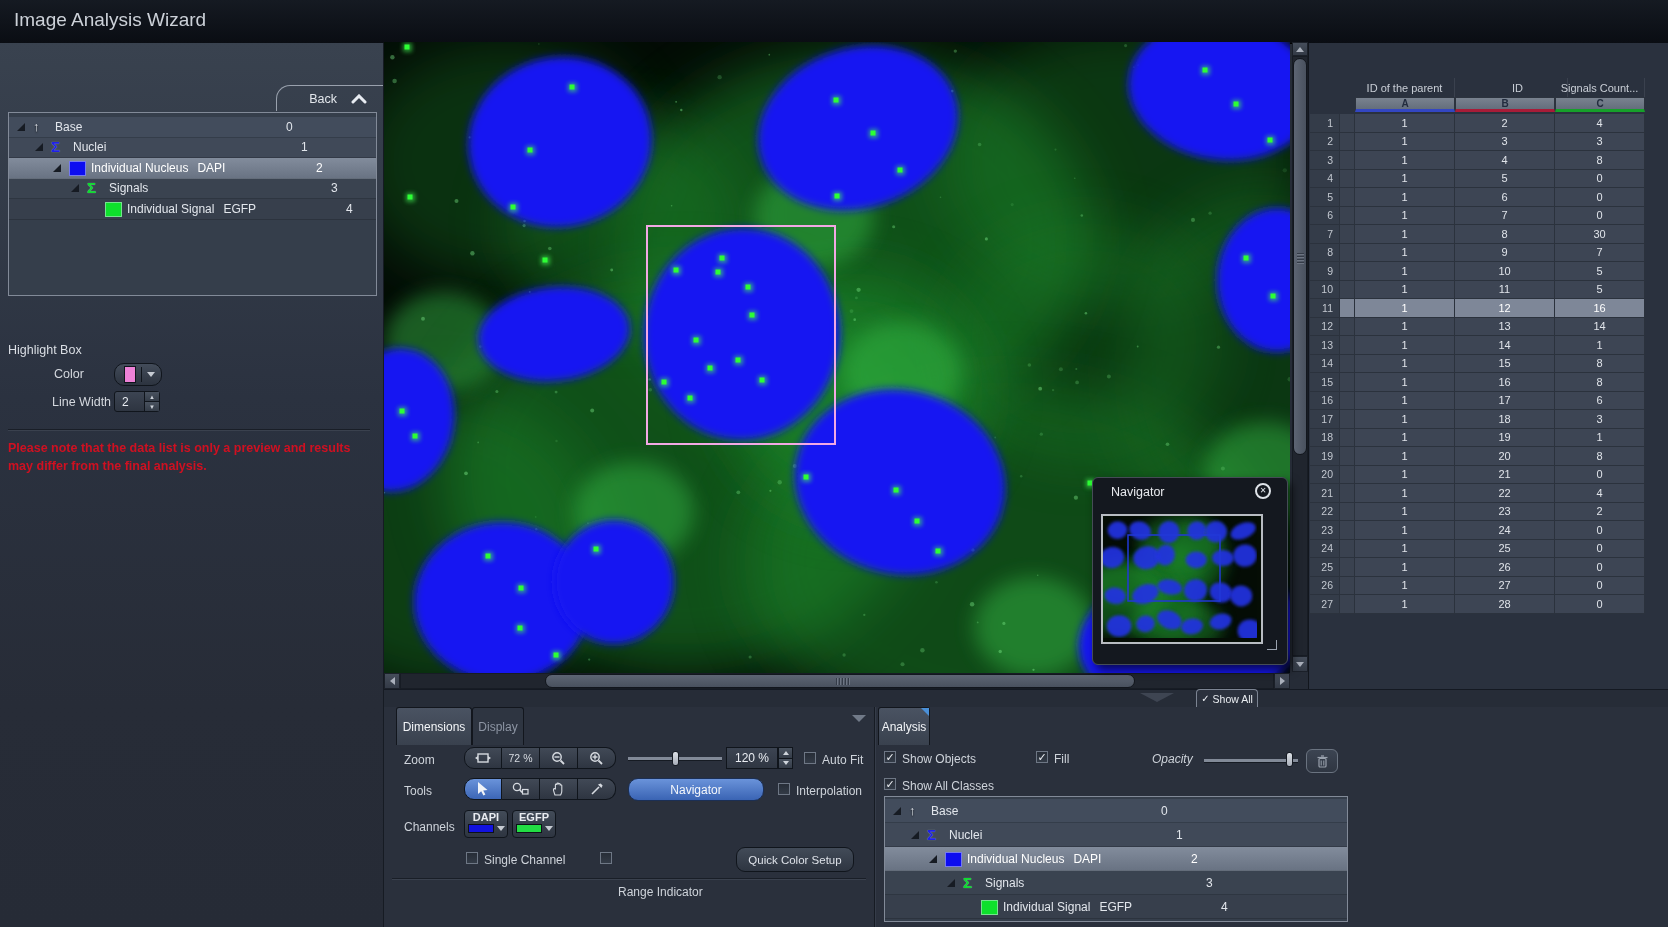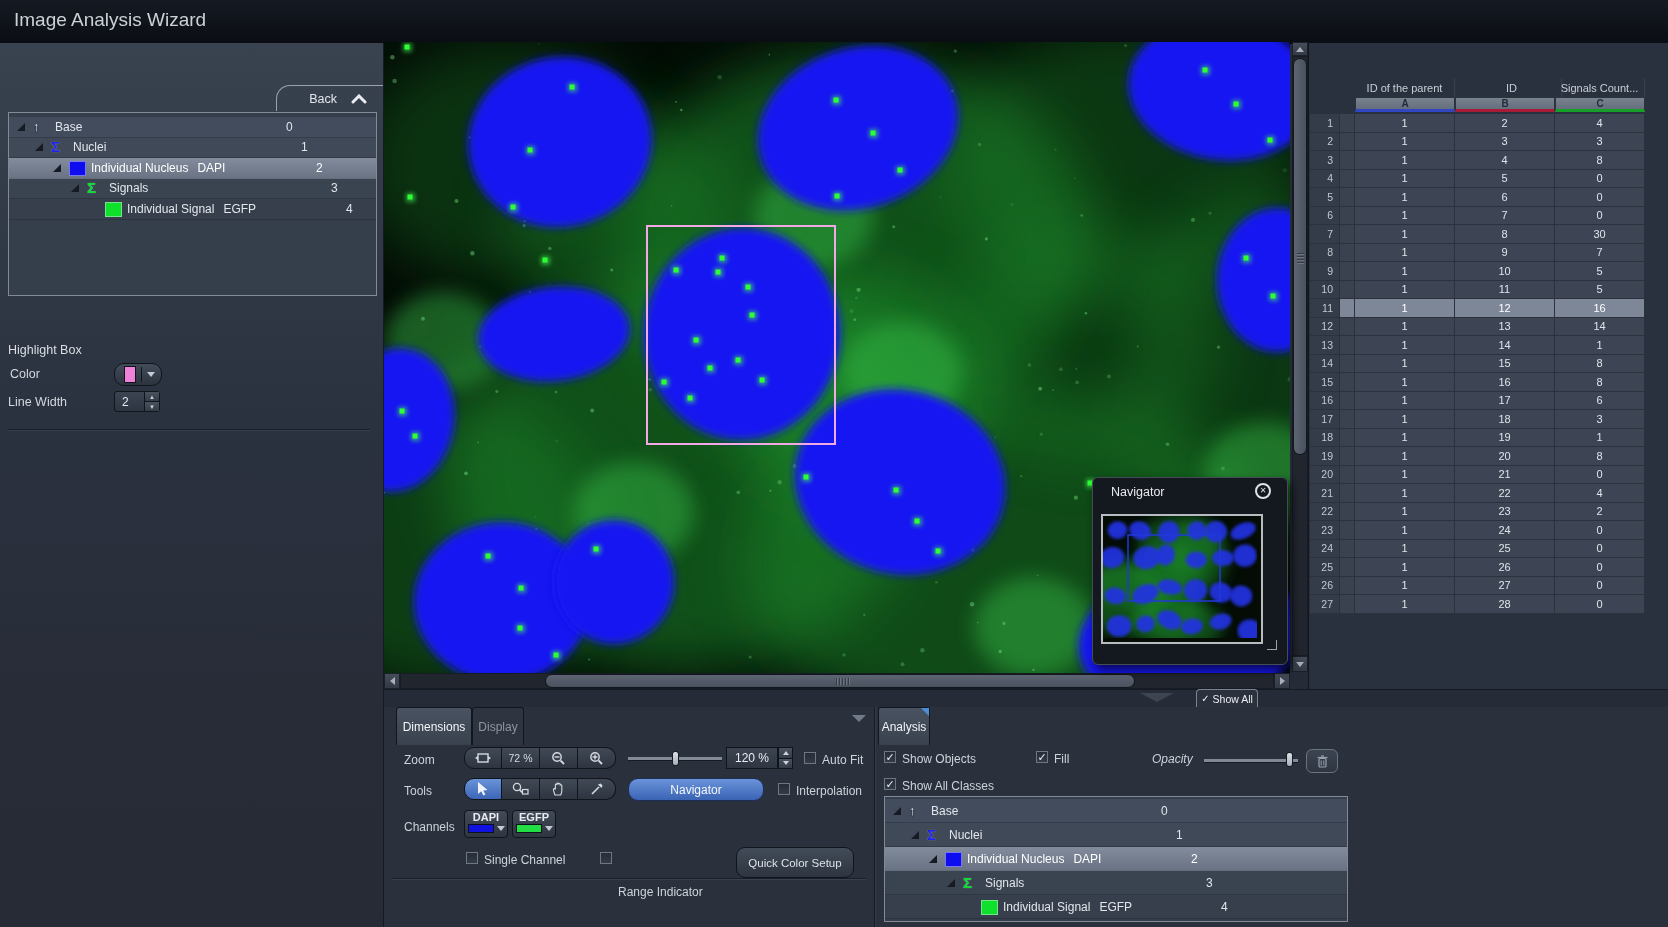--- a/index.html
+++ b/index.html
@@ -43,21 +43,21 @@
   .ticon.sigma-blue,.ticon.sigma-green{margin-top:-9px;font-size:15px;font-weight:bold;line-height:17px;}
   .ticon.sigma-blue{color:#2020e8;text-shadow:0 0 1px #9bb;}
   .ticon.sigma-green{color:#0ddd2e;text-shadow:0 0 1px #9bb;}
   .ticon.arrow-up{margin-top:-9px;font-size:13px;font-weight:bold;color:#e6eaf0;
     text-shadow:0 1px 2px #000;line-height:17px;}
   .tlabel{position:absolute;top:50%;transform:translateY(-50%);white-space:nowrap;}
   .tlabel .sub{margin-left:9px;}
   .tval{position:absolute;top:50%;transform:translateY(-50%);}
 
   .hb-label{left:8px;top:300px;font-size:12.5px;color:#dbdfe5;}
-  .fld-label{font-size:12.5px;color:#d4d8de;}
+  .fld-label{font-size:12.5px;color:#d4d8de;margin-left:44px;}
   .color-btn{left:114px;top:320px;width:46px;height:21px;border-radius:10px;
     background:linear-gradient(#434c5a,#2c333f);border:1px solid #10151c;
     display:flex;align-items:center;cursor:pointer;}
   .color-swatch{width:10px;height:15px;margin-left:9px;border:1px solid #10151c;}
   .color-btn .sep{width:1px;height:15px;background:#10151c;margin-left:5px;}
   .caret-s{width:0;height:0;border-left:4px solid transparent;border-right:4px solid transparent;
     border-top:5px solid #c6cbd3;margin-left:5px;}
   .spinbox{left:114px;top:348px;width:46px;height:21px;background:linear-gradient(#3c4452,#2e3541);
     border:1px solid #10151c;border-radius:3px;display:flex;align-items:stretch;box-sizing:border-box;}
   .spinbox .val{flex:1;font-size:12px;color:#e8ecf2;padding:3px 0 0 7px;}
@@ -142,21 +142,21 @@
     line-height:10px;text-align:center;color:#edf0f4;}
   .nav-btn{position:absolute;width:134px;height:21px;border-radius:10px;
     background:linear-gradient(#6a93da,#3a64b4);border:1px solid #1b2f55;
     display:flex;align-items:center;justify-content:center;font-size:12px;color:#f4f7fb;cursor:pointer;}
   .chan-btn{position:absolute;width:44px;height:28px;border-radius:4px;
     background:linear-gradient(#424b58,#2e3541);border:1px solid #10151c;
     box-sizing:border-box;display:flex;flex-direction:column;align-items:center;cursor:pointer;}
   .chan-btn .nm{font-size:11px;font-weight:bold;color:#e8ebf0;line-height:13px;}
   .chan-row{display:flex;align-items:center;gap:2px;}
   .chan-swatch{width:24px;height:7px;border:1px solid #0d1218;}
-  .push-btn{position:absolute;height:31px;border-radius:9px;
+  .push-btn{position:absolute;height:25px;border-radius:9px;
     background:linear-gradient(#424b58,#2e3541);border:1px solid #10151c;
     display:flex;align-items:center;justify-content:center;font-size:11.5px;
     color:#dde1e8;cursor:pointer;box-sizing:border-box;}
   .icon-btn{position:absolute;width:30px;height:22px;border-radius:6px;
     background:linear-gradient(#3c4452,#2f3642);border:1px solid #6a7380;
     display:flex;align-items:center;justify-content:center;cursor:pointer;}
   #analysis-tree{left:500px;top:89px;width:462px;height:122px;padding-top:2px;}
 
   
   .table-panel{left:1308px;top:43px;width:360px;height:646px;background:#2a313e;
@@ -244,20 +244,21 @@
     </div>
     <div class="abs fld-label" style="left:8px;top:352px;">Line Width</div>
     <div class="abs spinbox">
       <span class="val">2</span>
       <span class="spin-arrows">
         <span>▲</span>
         <span>▼</span>
       </span>
     </div>
     <div class="abs divider" style="left:8px;top:386px;width:362px;"></div>
+    <div class="abs warning">Please note that the data list is only a preview and results may differ from the final analysis.</div>
   </div>
 
   <div class="abs viewer" id="viewer">
       <svg width="906" height="631" viewBox="0 0 906 631">
         <defs>
           <filter id="b28" x="-60%" y="-60%" width="220%" height="220%">
             <feGaussianBlur stdDeviation="28"></feGaussianBlur>
           </filter>
           <filter id="b10" x="-60%" y="-60%" width="220%" height="220%">
             <feGaussianBlur stdDeviation="10"></feGaussianBlur>
@@ -523,21 +524,21 @@
       <span class="grip-v" style="left:302px;"></span>
   </div>
   <div class="abs sb-btn" style="left:1274px;top:673px;width:16px;height:16px;">
     <span class="sb-tri" style="border-top:4px solid transparent;border-bottom:4px solid transparent;border-left:5px solid #aab0bb;"></span>
   </div>
 
   <div class="abs table-panel"></div>
   <div class="abs" id="table">
       <div class="th" style="left: 45px; top: 0px; width: 100px;">ID of the parent</div>
       <div class="tl" style="left: 45px; width: 100px; border-bottom: 3px solid rgb(51, 70, 194);">A</div>
-      <div class="th" style="left: 152px; top: 0px; width: 100px;">ID</div>
+      <div class="th" style="left: 158px; top: 0px; width: 100px;">ID</div>
       <div class="tl" style="left: 145px; width: 100px; border-bottom: 3px solid rgb(168, 28, 56);">B</div>
       <div class="th" style="left: 245px; top: 0px; width: 90px;">Signals Count...</div>
       <div class="tl" style="left: 245px; width: 90px; border-bottom: 3px solid rgb(22, 160, 42);">C</div>
       <div class="trow" style="top: 36px; height: 18.5px;">
         <div class="tc num" style="width: 30px;">1</div>
         <div class="tc selcol" style="width: 15px;"></div>
         <div class="tc data" style="width: 100px;">1</div>
         <div class="tc data" style="width: 100px;">2</div>
         <div class="tc data" style="width: 90px;">4</div>
       </div>

